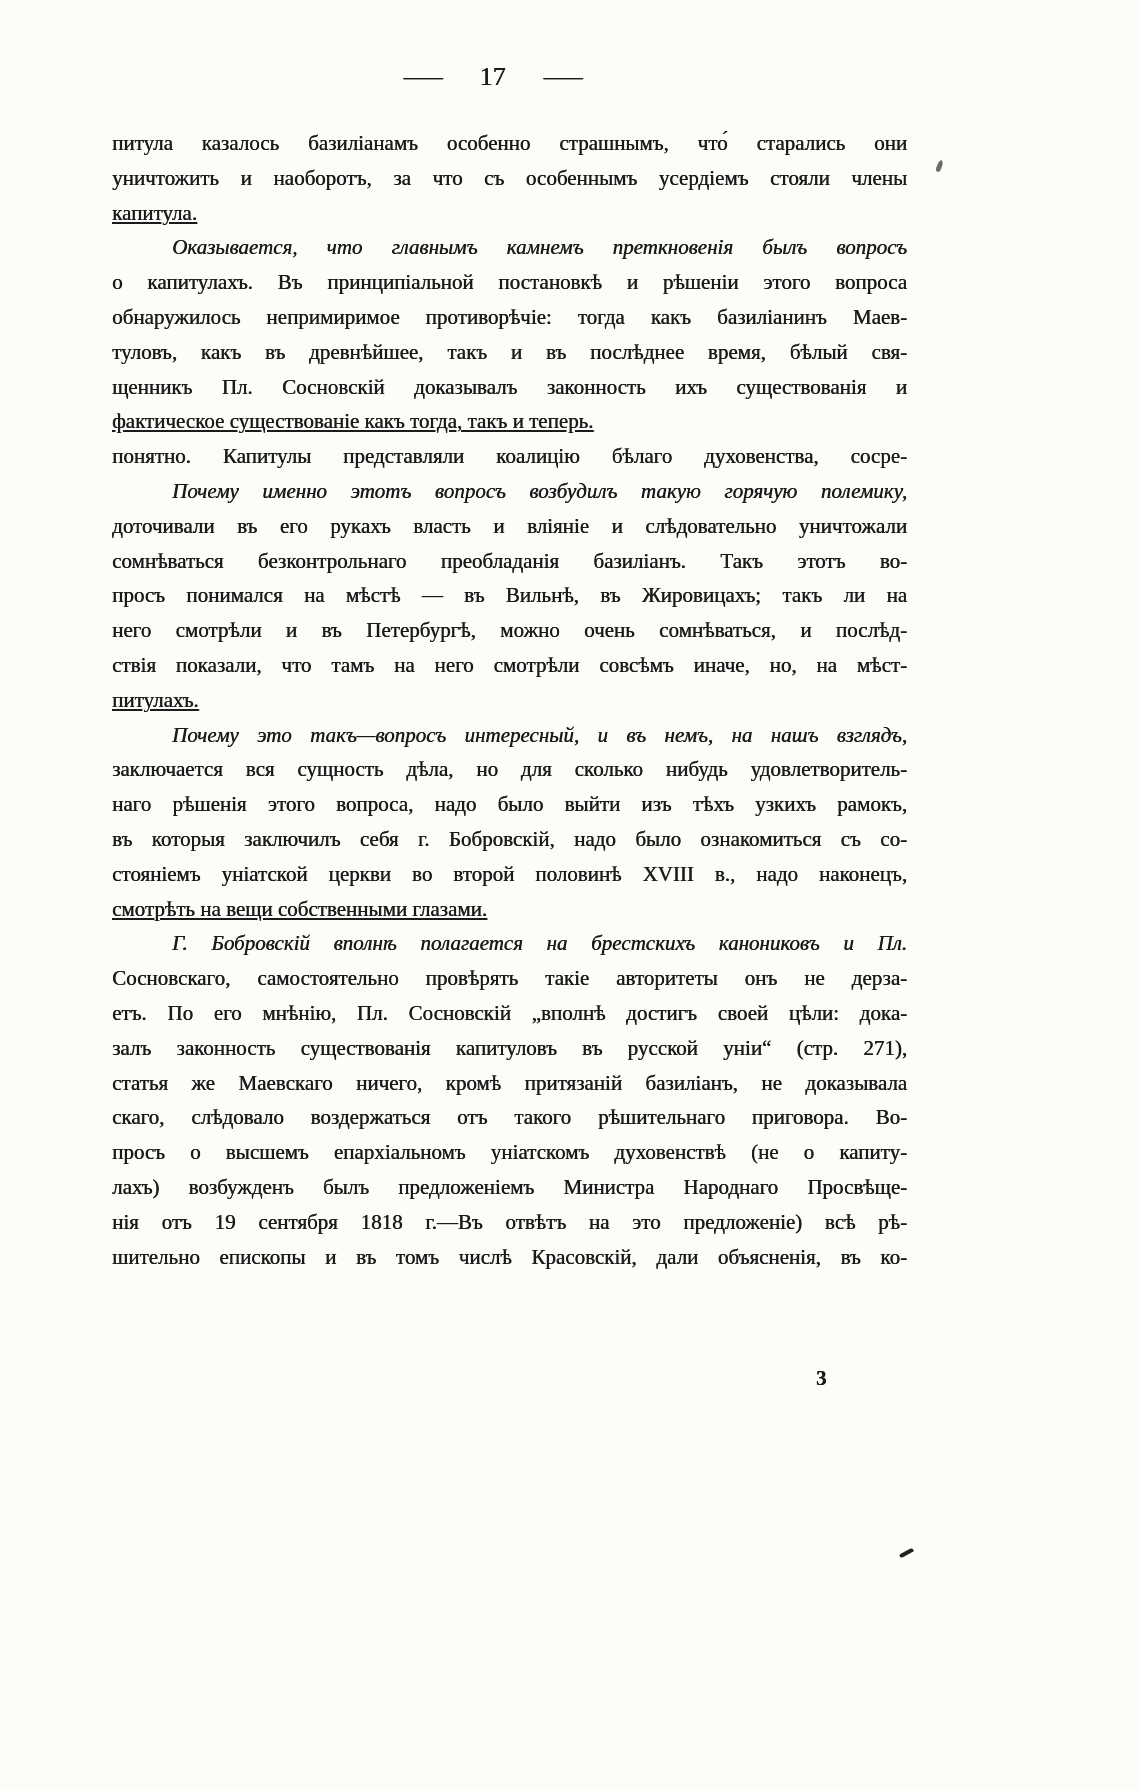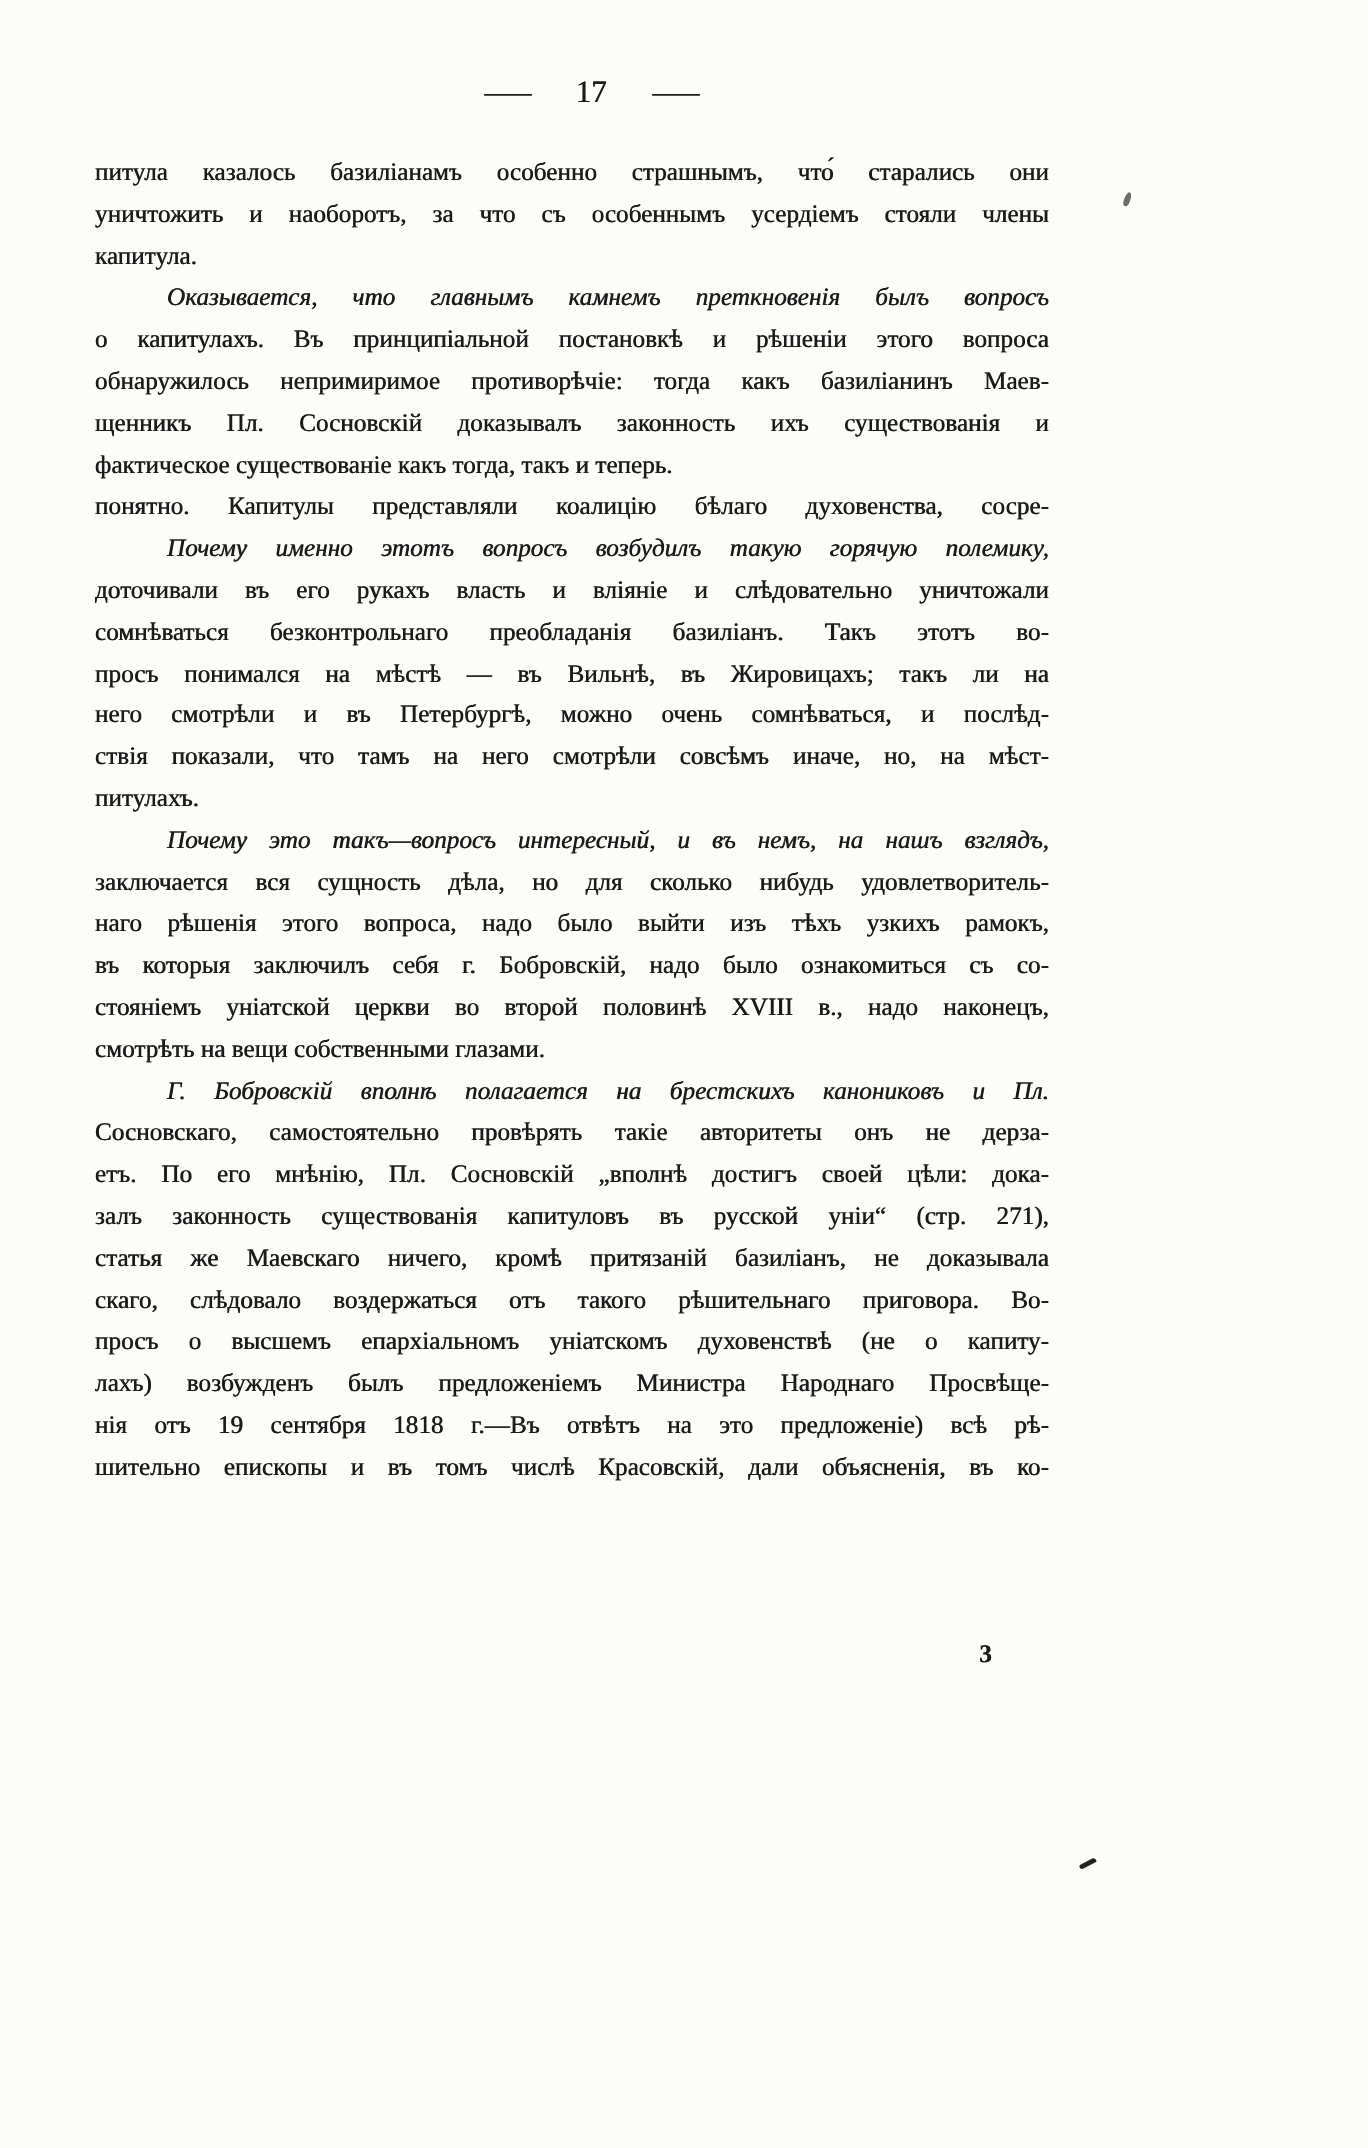--- a/index.html
+++ b/index.html
@@ -24,36 +24,36 @@
     gap: 44px;
     font-size: 26px;
     text-shadow: 0.4px 0 0 currentColor;
   }
   .page-header .dash {
     display: inline-block;
     transform: scaleX(1.5);
   }
   .textblock {
     position: absolute;
-    left: 79px;
+    left: 112px;
     top: 126px;
     width: 795px;
   }
   .line {
     font-size: 21px;
     line-height: 34.8px;
     height: 34.8px;
     overflow: hidden;
     text-align: justify;
     text-align-last: justify;
     text-shadow: 0.45px 0 0 currentColor;
     white-space: normal;
   }
   .line.indent { padding-left: 60px; font-style: italic; }
-  .line.end { text-align: center; text-align-last: left; }
+  .line.end { text-align: center; text-align-last: left; text-decoration: underline; }
   .signature {
     position: absolute;
     left: 816px;
     top: 1366px;
     font-size: 21px;
     font-weight: bold;
     text-shadow: 0.3px 0 0 currentColor;
   }
   .artifact { position: absolute; background: #3c3c3c; }
   .artifact-1 {
@@ -82,20 +82,21 @@
     <span class="dash">—</span>
   </div>
 
   <div class="textblock" id="textblock">
       <div class="line">питула казалось базиліанамъ особенно страшнымъ, что́ старались они</div>
       <div class="line">уничтожить и наоборотъ, за что съ особеннымъ усердіемъ стояли члены</div>
       <div class="line end">капитула.</div>
       <div class="line indent">Оказывается, что главнымъ камнемъ преткновенія былъ вопросъ</div>
       <div class="line">о капитулахъ. Въ принципіальной постановкѣ и рѣшеніи этого вопроса</div>
       <div class="line">обнаружилось непримиримое противорѣчіе: тогда какъ базиліанинъ Маев-</div>
+      <div class="line">туловъ, какъ въ древнѣйшее, такъ и въ послѣднее время, бѣлый свя-</div>
       <div class="line">щенникъ Пл. Сосновскій доказывалъ законность ихъ существованія и</div>
       <div class="line end">фактическое существованіе какъ тогда, такъ и теперь.</div>
       <div class="line">понятно. Капитулы представляли коалицію бѣлаго духовенства, сосре-</div>
       <div class="line indent">Почему именно этотъ вопросъ возбудилъ такую горячую полемику,</div>
       <div class="line">доточивали въ его рукахъ власть и вліяніе и слѣдовательно уничтожали</div>
       <div class="line">сомнѣваться безконтрольнаго преобладанія базиліанъ. Такъ этотъ во-</div>
       <div class="line">просъ понимался на мѣстѣ — въ Вильнѣ, въ Жировицахъ; такъ ли на</div>
       <div class="line">него смотрѣли и въ Петербургѣ, можно очень сомнѣваться, и послѣд-</div>
       <div class="line">ствія показали, что тамъ на него смотрѣли совсѣмъ иначе, но, на мѣст-</div>
       <div class="line end">питулахъ.</div>

